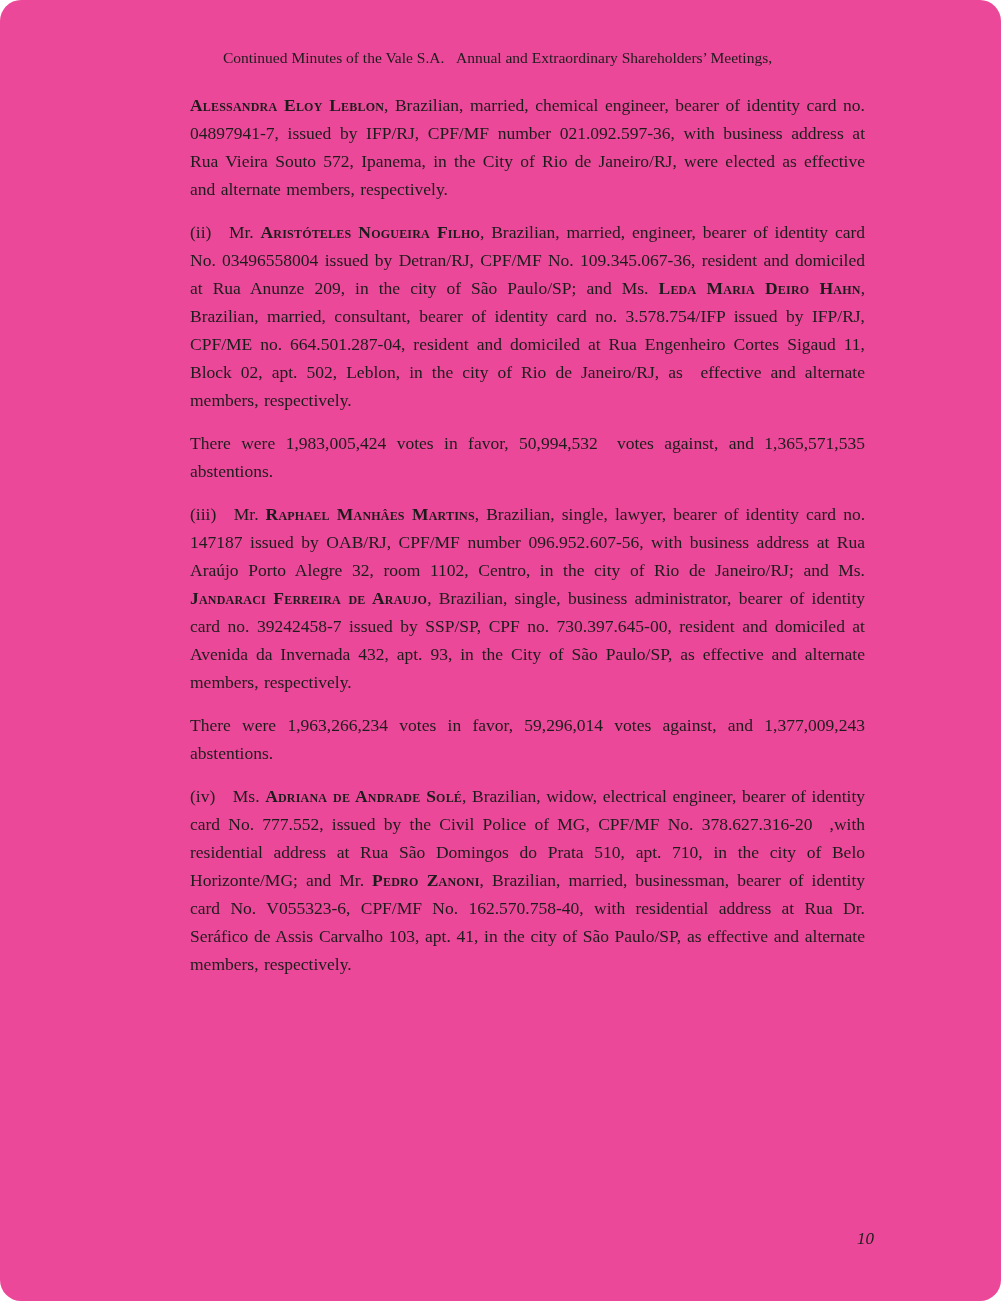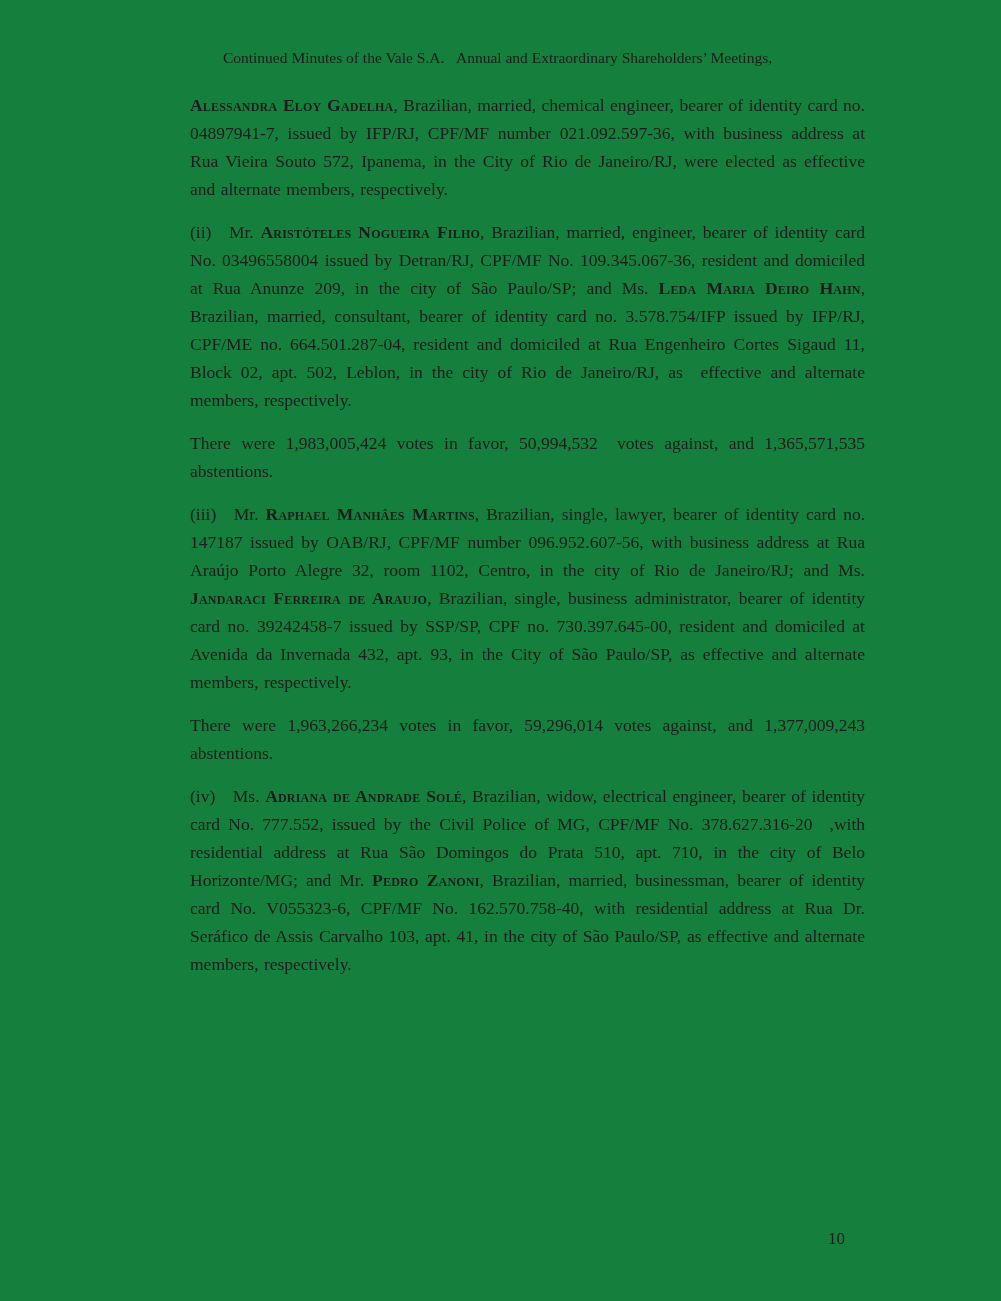--- a/index.html
+++ b/index.html
@@ -8,21 +8,22 @@
     width: 1001px; height: 1301px;
     font-family: "Liberation Serif", "DejaVu Serif", serif;
     color: #1c1c1c;
     position: relative;
     overflow: hidden;
   }
   .page {
     position: relative;
     width: 1001px; height: 1301px;
     padding: 46px 136px 0 190px;
-    background: #15803d;
+    background: #ec4899;
+    border-radius: 21px;
   }
   .doc-header {
     text-align: center;
     font-size: 15.5px;
     line-height: 23px;
     transform: translateX(-30px);
     color: #1c1c1c;
   }
   .doc-body { margin-top: 22px; }
   p.para {
@@ -32,38 +33,39 @@
     margin-bottom: 15px;
     word-spacing: 1px;
   }
   .name-sc {
     font-weight: bold;
     font-variant: small-caps;
     letter-spacing: 0.2px;
   }
   .page-number {
     position: absolute;
-    right: 156px;
+    right: 127px;
     bottom: 52px;
     font-size: 17px;
     color: #1c1c1c;
+    font-style: italic;
   }
 </style>
 </head>
 <body>
 
 <div class="page">
 
   <header class="doc-header">
     <div>Continued Minutes of the Vale S.A.  Annual and Extraordinary Shareholders’ Meetings,</div>
   </header>
 
   <main class="doc-body">
 
-  <p class="para"><span class="name-sc">Alessandra Eloy Gadelha</span><span>, Brazilian, married, chemical engineer, bearer of identity card no. 04897941-7, issued by IFP/RJ, CPF/MF number 021.092.597-36, with business address at Rua Vieira Souto 572, Ipanema, in the City of Rio de Janeiro/RJ, were elected as effective and alternate members, respectively.</span></p>
+  <p class="para"><span class="name-sc">Alessandra Eloy Leblon</span><span>, Brazilian, married, chemical engineer, bearer of identity card no. 04897941-7, issued by IFP/RJ, CPF/MF number 021.092.597-36, with business address at Rua Vieira Souto 572, Ipanema, in the City of Rio de Janeiro/RJ, were elected as effective and alternate members, respectively.</span></p>
       <p class="para"><span>(ii) Mr. </span><span class="name-sc">Aristóteles Nogueira Filho</span><span>, Brazilian, married, engineer, bearer of identity card No. 03496558004 issued by Detran/RJ, CPF/MF No. 109.345.067-36, resident and domiciled at Rua Anunze 209, in the city of São Paulo/SP; and Ms. </span><span class="name-sc">Leda Maria Deiro Hahn</span><span>, Brazilian, married, consultant, bearer of identity card no. 3.578.754/IFP issued by IFP/RJ, CPF/ME no. 664.501.287-04, resident and domiciled at Rua Engenheiro Cortes Sigaud 11, Block 02, apt. 502, Leblon, in the city of Rio de Janeiro/RJ, as  effective and alternate members, respectively.</span></p>
       <p class="para"><span>There were 1,983,005,424 votes in favor, 50,994,532  votes against, and 1,365,571,535 abstentions.</span></p>
       <p class="para"><span>(iii) Mr. </span><span class="name-sc">Raphael Manhâes Martins</span><span>, Brazilian, single, lawyer, bearer of identity card no. 147187 issued by OAB/RJ, CPF/MF number 096.952.607-56, with business address at Rua Araújo Porto Alegre 32, room 1102, Centro, in the city of Rio de Janeiro/RJ; and Ms. </span><span class="name-sc">Jandaraci Ferreira de Araujo</span><span>, Brazilian, single, business administrator, bearer of identity card no. 39242458-7 issued by SSP/SP, CPF no. 730.397.645-00, resident and domiciled at Avenida da Invernada 432, apt. 93, in the City of São Paulo/SP, as effective and alternate members, respectively.</span></p>
       <p class="para"><span>There were 1,963,266,234 votes in favor, 59,296,014 votes against, and 1,377,009,243 abstentions.</span></p>
       <p class="para"><span>(iv) Ms. </span><span class="name-sc">Adriana de Andrade Solé</span><span>, Brazilian, widow, electrical engineer, bearer of identity card No. 777.552, issued by the Civil Police of MG, CPF/MF No. 378.627.316-20  ,with residential address at Rua São Domingos do Prata 510, apt. 710, in the city of Belo Horizonte/MG; and Mr. </span><span class="name-sc">Pedro Zanoni</span><span>, Brazilian, married, businessman, bearer of identity card No. V055323-6, CPF/MF No. 162.570.758-40, with residential address at Rua Dr. Seráfico de Assis Carvalho 103, apt. 41, in the city of São Paulo/SP, as effective and alternate members, respectively.</span></p>
     </main>
 
   <span class="page-number">10</span>
 
 </div>

